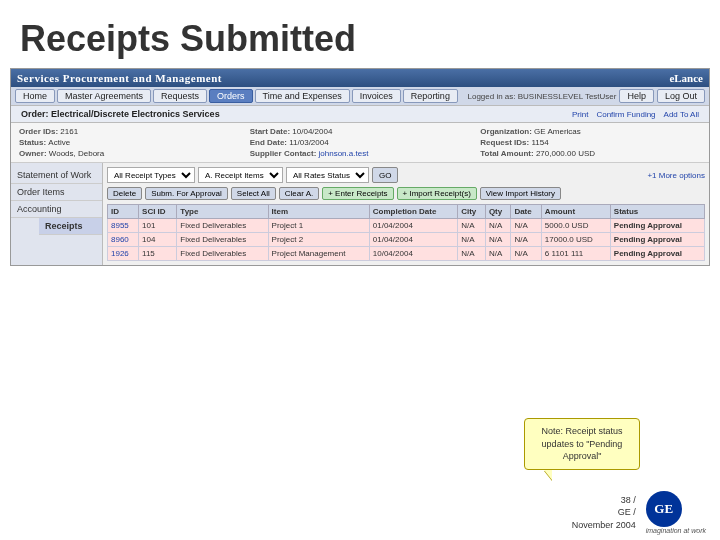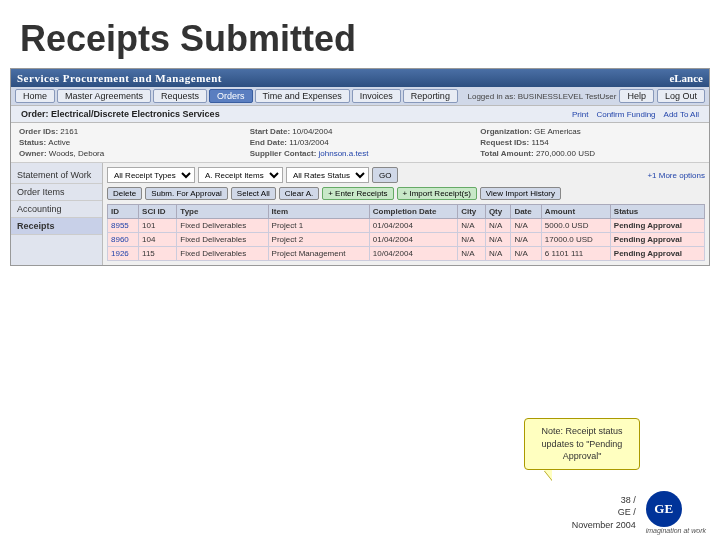--- a/index.html
+++ b/index.html
@@ -137,20 +137,21 @@
     .sidebar-item {
       padding: 3px 6px;
       font-size: 9px;
       color: #333;
       border-bottom: 1px solid #ccc;
       cursor: pointer;
     }
     .sidebar-item.active {
       background: #c8d0e8;
       font-weight: bold;
+      margin-left: 28px;
     }
 
     
     .main-panel {
       flex: 1;
       padding: 4px;
     }
 
     
     .filter-row {

